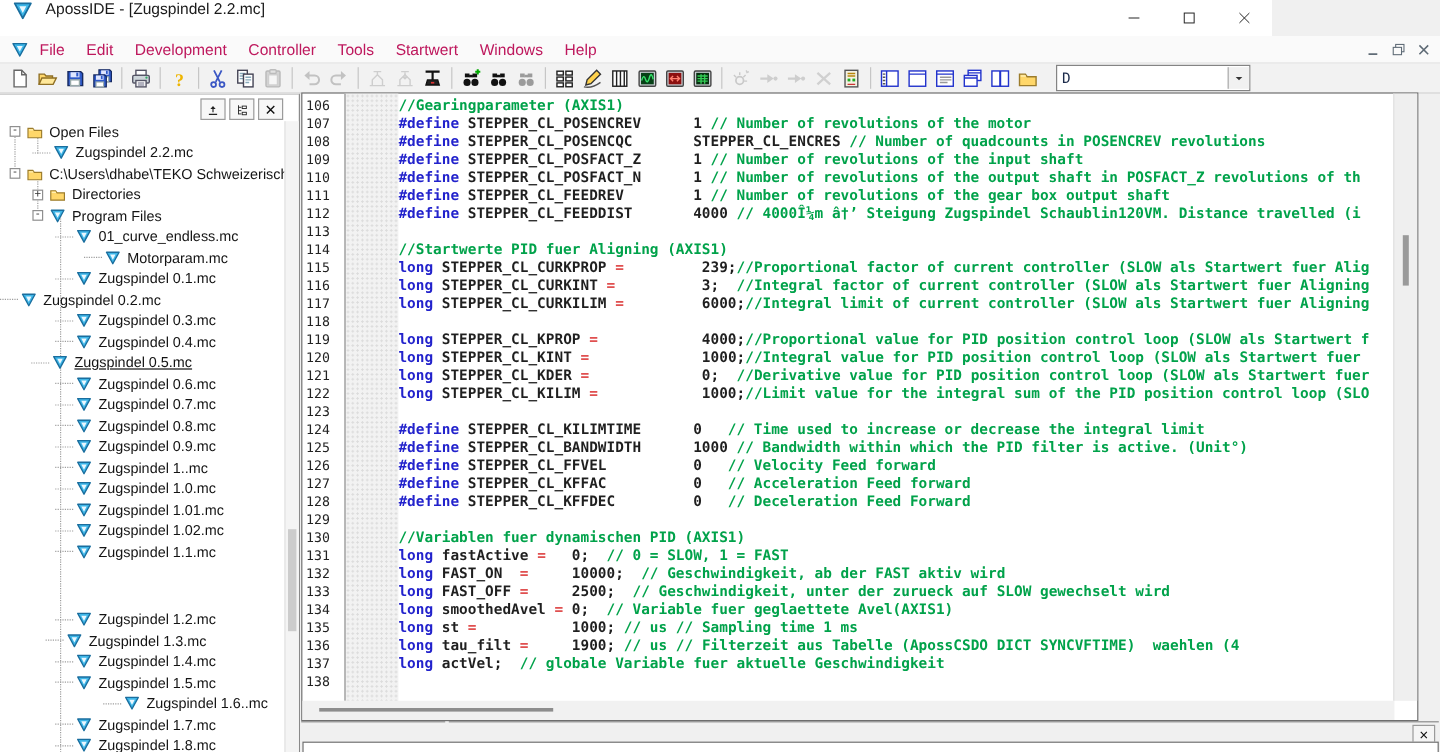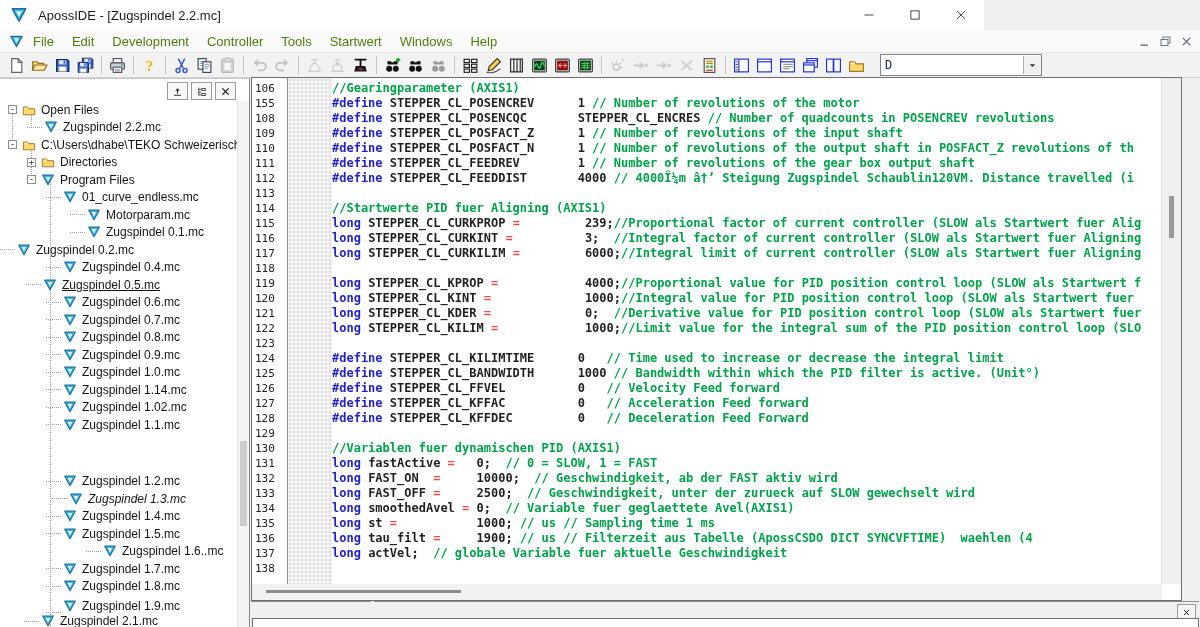--- a/index.html
+++ b/index.html
@@ -2,31 +2,31 @@
 <html style="--kw: #2222cc; --cm: #00a24a; --op: #e05050; --tx: #1f1f1f;"><head>
 <meta charset="utf-8">
 <style>
   html,body{margin:0;padding:0}
   body{width:1200px;height:627px;overflow:hidden;position:relative;background:#f0f0f0;
        font-family:"Liberation Sans",sans-serif;-webkit-font-smoothing:antialiased}
   .abs{position:absolute}
   svg{display:block}
 
   
-  #titlebar{left:0;top:0;width:984px;height:30px;background:#ffffff;display:flex;align-items:center}
+  #titlebar{left:0;top:0;width:1060px;height:30px;background:#ffffff;display:flex;}
   #title-logo{margin-left:10px;width:18px;height:18px}
   #title-text{margin-left:10px;font-size:13px;color:#1a1a1a}
   #winbtns{margin-left:auto;display:flex;height:30px}
   .winbtn{width:46px;height:30px;display:flex;align-items:center;justify-content:center}
   .winbtn svg{width:12px;height:12px}
 
   
   #menubar{left:0;top:30px;width:1200px;height:22px;background:#fafafa;display:flex;align-items:center;font-size:13px}
   #menubar .mlogo{margin-left:9px;width:15px;height:15px}
-  .menu-item{padding:2px 9px;color:#4d7c0f;cursor:default}
+  .menu-item{padding:2px 9px;color:#be185d;cursor:default}
   #mdibtns{margin-left:auto;margin-right:5px;display:flex;gap:3px}
   .mdibtn{width:18px;height:16px;display:flex;align-items:center;justify-content:center}
   .mdibtn svg{width:13px;height:13px}
 
   
   #toolbar{left:0;top:52px;width:1200px;height:26px;background:#f2f2f2;border-top:1px solid #e6e6e6;
            border-bottom:1px solid #d2d2d2;box-sizing:border-box;display:flex;align-items:center;padding-left:5px}
   .tbtn{width:23px;height:22px;display:flex;align-items:center;justify-content:center;flex:none}
   .tbtn svg{width:17px;height:17px}
   .tbtn.disabled{opacity:.38;filter:grayscale(1)}
@@ -508,21 +508,21 @@
       <div class="trow" style="padding-left: 70px;">
         <span class="stub"></span>
         <span class="ticon">
           <svg viewBox="0 0 16 16" fill="none" stroke-width="1.1">
             <path d="M2 2.5h12L8 13.5z" fill="#3db6e8" stroke="#1a6e9e" stroke-width="1.3" stroke-linejoin="round"></path>
             <path d="M5.4 4.6h5.2L8 9.6z" fill="#eaf7ff"></path>
           </svg>
         </span>
         <span>Motorparam.mc</span>
       </div>
-      <div class="trow" style="padding-left: 46px; margin-left: 24px;">
+      <div class="trow" style="padding-left: 46px;">
         <span class="stub"></span>
         <span class="ticon">
           <svg viewBox="0 0 16 16" fill="none" stroke-width="1.1">
             <path d="M2 2.5h12L8 13.5z" fill="#3db6e8" stroke="#1a6e9e" stroke-width="1.3" stroke-linejoin="round"></path>
             <path d="M5.4 4.6h5.2L8 9.6z" fill="#eaf7ff"></path>
           </svg>
         </span>
         <span>Zugspindel 0.1.mc</span>
       </div>
       <div class="trow" style="">
@@ -536,20 +536,30 @@
         <span>Zugspindel 0.2.mc</span>
       </div>
       <div class="trow" style="padding-left: 46px;">
         <span class="stub"></span>
         <span class="ticon">
           <svg viewBox="0 0 16 16" fill="none" stroke-width="1.1">
             <path d="M2 2.5h12L8 13.5z" fill="#3db6e8" stroke="#1a6e9e" stroke-width="1.3" stroke-linejoin="round"></path>
             <path d="M5.4 4.6h5.2L8 9.6z" fill="#eaf7ff"></path>
           </svg>
         </span>
+        <span>Zugspindel 0.3.mc</span>
+      </div>
+      <div class="trow" style="padding-left: 46px;">
+        <span class="stub"></span>
+        <span class="ticon">
+          <svg viewBox="0 0 16 16" fill="none" stroke-width="1.1">
+            <path d="M2 2.5h12L8 13.5z" fill="#3db6e8" stroke="#1a6e9e" stroke-width="1.3" stroke-linejoin="round"></path>
+            <path d="M5.4 4.6h5.2L8 9.6z" fill="#eaf7ff"></path>
+          </svg>
+        </span>
         <span>Zugspindel 0.4.mc</span>
       </div>
       <div class="trow" style="padding-left: 26px; text-decoration: underline;">
         <span class="stub"></span>
         <span class="ticon">
           <svg viewBox="0 0 16 16" fill="none" stroke-width="1.1">
             <path d="M2 2.5h12L8 13.5z" fill="#3db6e8" stroke="#1a6e9e" stroke-width="1.3" stroke-linejoin="round"></path>
             <path d="M5.4 4.6h5.2L8 9.6z" fill="#eaf7ff"></path>
           </svg>
         </span>
@@ -596,31 +606,41 @@
         <span>Zugspindel 0.9.mc</span>
       </div>
       <div class="trow" style="padding-left: 46px;">
         <span class="stub"></span>
         <span class="ticon">
           <svg viewBox="0 0 16 16" fill="none" stroke-width="1.1">
             <path d="M2 2.5h12L8 13.5z" fill="#3db6e8" stroke="#1a6e9e" stroke-width="1.3" stroke-linejoin="round"></path>
             <path d="M5.4 4.6h5.2L8 9.6z" fill="#eaf7ff"></path>
           </svg>
         </span>
+        <span>Zugspindel 1..mc</span>
+      </div>
+      <div class="trow" style="padding-left: 46px;">
+        <span class="stub"></span>
+        <span class="ticon">
+          <svg viewBox="0 0 16 16" fill="none" stroke-width="1.1">
+            <path d="M2 2.5h12L8 13.5z" fill="#3db6e8" stroke="#1a6e9e" stroke-width="1.3" stroke-linejoin="round"></path>
+            <path d="M5.4 4.6h5.2L8 9.6z" fill="#eaf7ff"></path>
+          </svg>
+        </span>
         <span>Zugspindel 1.0.mc</span>
       </div>
       <div class="trow" style="padding-left: 46px;">
         <span class="stub"></span>
         <span class="ticon">
           <svg viewBox="0 0 16 16" fill="none" stroke-width="1.1">
             <path d="M2 2.5h12L8 13.5z" fill="#3db6e8" stroke="#1a6e9e" stroke-width="1.3" stroke-linejoin="round"></path>
             <path d="M5.4 4.6h5.2L8 9.6z" fill="#eaf7ff"></path>
           </svg>
         </span>
-        <span>Zugspindel 1.14.mc</span>
+        <span>Zugspindel 1.01.mc</span>
       </div>
       <div class="trow" style="padding-left: 46px;">
         <span class="stub"></span>
         <span class="ticon">
           <svg viewBox="0 0 16 16" fill="none" stroke-width="1.1">
             <path d="M2 2.5h12L8 13.5z" fill="#3db6e8" stroke="#1a6e9e" stroke-width="1.3" stroke-linejoin="round"></path>
             <path d="M5.4 4.6h5.2L8 9.6z" fill="#eaf7ff"></path>
           </svg>
         </span>
         <span>Zugspindel 1.02.mc</span>
@@ -638,21 +658,21 @@
       <div class="trow" style="padding-left: 46px; margin-top: 39px;">
         <span class="stub"></span>
         <span class="ticon">
           <svg viewBox="0 0 16 16" fill="none" stroke-width="1.1">
             <path d="M2 2.5h12L8 13.5z" fill="#3db6e8" stroke="#1a6e9e" stroke-width="1.3" stroke-linejoin="round"></path>
             <path d="M5.4 4.6h5.2L8 9.6z" fill="#eaf7ff"></path>
           </svg>
         </span>
         <span>Zugspindel 1.2.mc</span>
       </div>
-      <div class="trow" style="padding-left: 52px; font-style: italic;">
+      <div class="trow" style="padding-left: 38px;">
         <span class="stub"></span>
         <span class="ticon">
           <svg viewBox="0 0 16 16" fill="none" stroke-width="1.1">
             <path d="M2 2.5h12L8 13.5z" fill="#3db6e8" stroke="#1a6e9e" stroke-width="1.3" stroke-linejoin="round"></path>
             <path d="M5.4 4.6h5.2L8 9.6z" fill="#eaf7ff"></path>
           </svg>
         </span>
         <span>Zugspindel 1.3.mc</span>
       </div>
       <div class="trow" style="padding-left: 46px;">
@@ -728,21 +748,21 @@
       <div class="trow" style="padding-left: 46px;"></div>
     </div>
   <div id="tree-scroll">
     <div id="tree-thumb"></div>
   </div>
 </div>
 
 <div class="abs" id="editor">
   <div id="gutter">
       <div>106</div>
-      <div>155</div>
+      <div>107</div>
       <div>108</div>
       <div>109</div>
       <div>110</div>
       <div>111</div>
       <div>112</div>
       <div>113</div>
       <div>114</div>
       <div>115</div>
       <div>116</div>
       <div>117</div>

